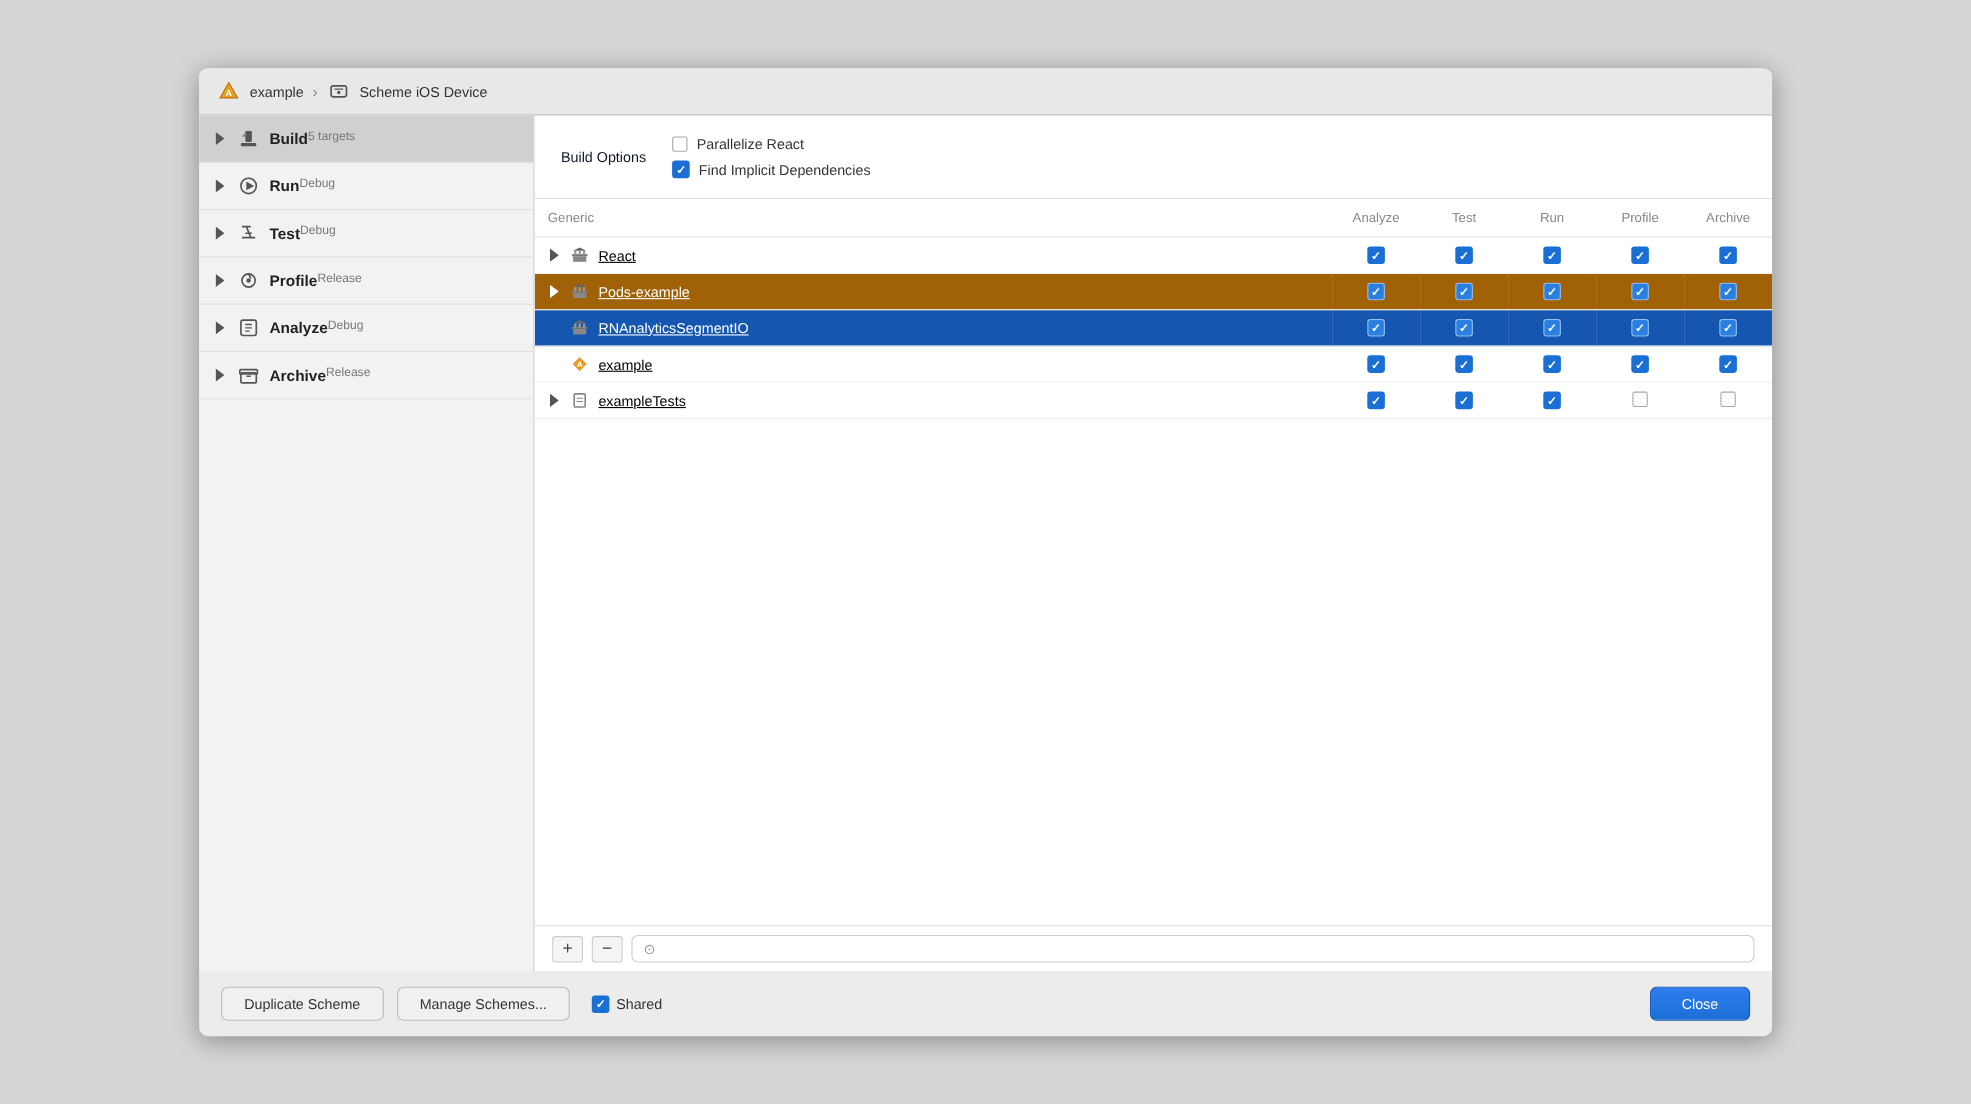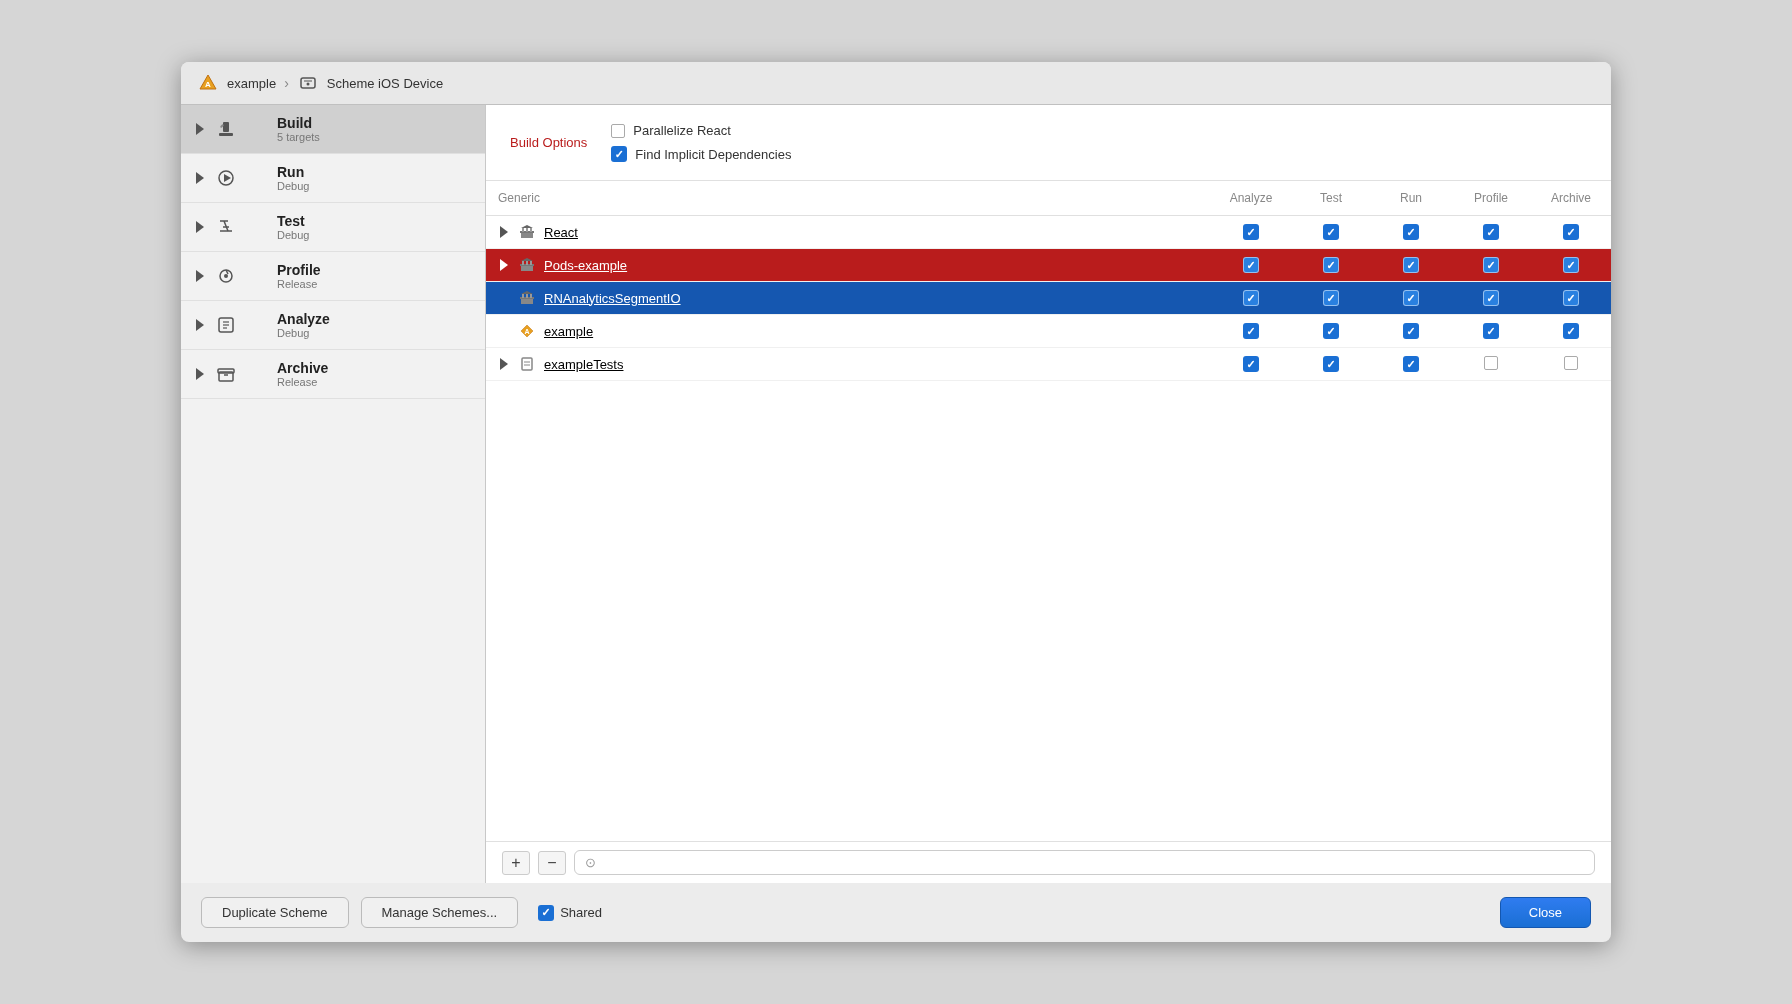--- a/index.html
+++ b/index.html
@@ -82,22 +82,20 @@
       display: flex; align-items: center; justify-content: center;
       flex-shrink: 0;
     }
     .sidebar-item-icon {
       width: 22px; height: 22px;
       display: flex; align-items: center; justify-content: center;
       flex-shrink: 0;
     }
     .sidebar-item-labels {
       display: flex;
-      flex-direction: column;
-      margin-left: 32px;
     }
     .sidebar-item-name {
       font-size: 14px;
       font-weight: 600;
       color: #222;
     }
     .sidebar-item-sub {
       font-size: 11px;
       color: #777;
     }
@@ -115,21 +113,21 @@
     .build-options {
       padding: 18px 24px;
       border-bottom: 1px solid #e0e0e0;
       display: flex;
       align-items: center;
       gap: 16px;
       flex-shrink: 0;
     }
     .build-options-label {
       font-size: 13px;
-      color: #b91c1c;
+      color: #0f172a;
       margin-right: 8px;
     }
     .options-checkboxes {
       display: flex;
       flex-direction: column;
       gap: 8px;
     }
     .option-row {
       display: flex;
       align-items: center;
@@ -496,21 +494,21 @@
                 <td class="col-check" style="text-align: center;"><div style="width: 16px; height: 16px; border-radius: 3px; background: rgb(26, 111, 212); display: inline-flex; align-items: center; justify-content: center;">
                     <span style="color:white;font-size:11px;font-weight:bold;">✓</span>
                   </div></td>
                 <td class="col-check" style="text-align: center;"><div style="width: 16px; height: 16px; border-radius: 3px; background: rgb(26, 111, 212); display: inline-flex; align-items: center; justify-content: center;">
                     <span style="color:white;font-size:11px;font-weight:bold;">✓</span>
                   </div></td>
                 <td class="col-check" style="text-align: center;"><div style="width: 16px; height: 16px; border-radius: 3px; background: rgb(26, 111, 212); display: inline-flex; align-items: center; justify-content: center;">
                     <span style="color:white;font-size:11px;font-weight:bold;">✓</span>
                   </div></td>
               </tr>
-              <tr style="background: #b91c1c; color: rgb(255, 255, 255); border-radius: 12px;">
+              <tr style="background: #a16207; color: rgb(255, 255, 255); border-radius: 12px;">
                 <td>
                   <div class="target-cell">
                     <div class="target-arrow">
                       <svg width="8" height="12" viewBox="0 0 8 12">
                         <polygon points="0,0 8,6 0,12" fill="#fff"></polygon>
                       </svg>
                     </div>
                     <div class="target-icon">
                       <svg width="16" height="16" viewBox="0 0 16 16">
                         <rect x="2" y="9" width="12" height="5" fill="#888"></rect>

